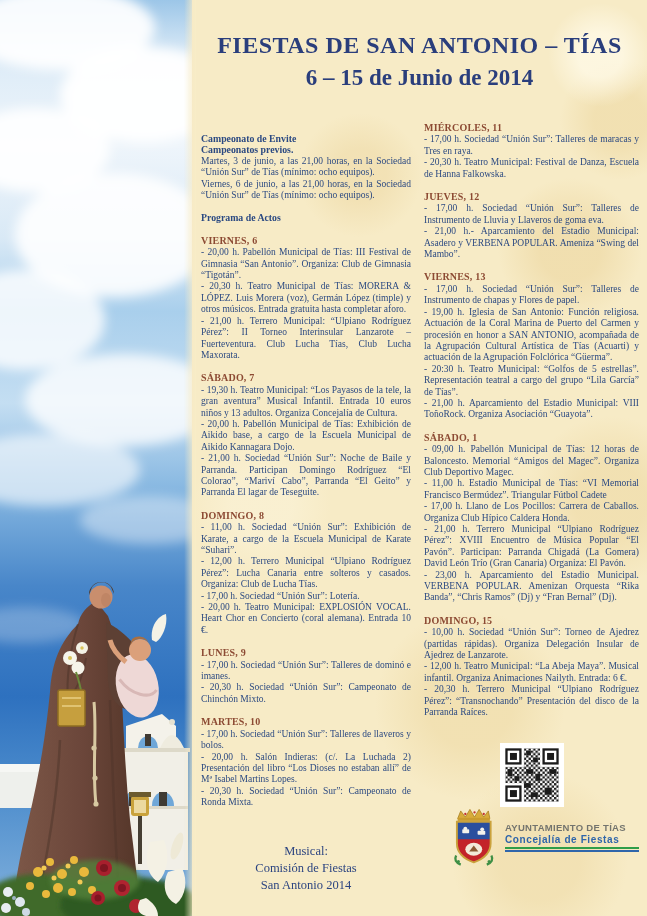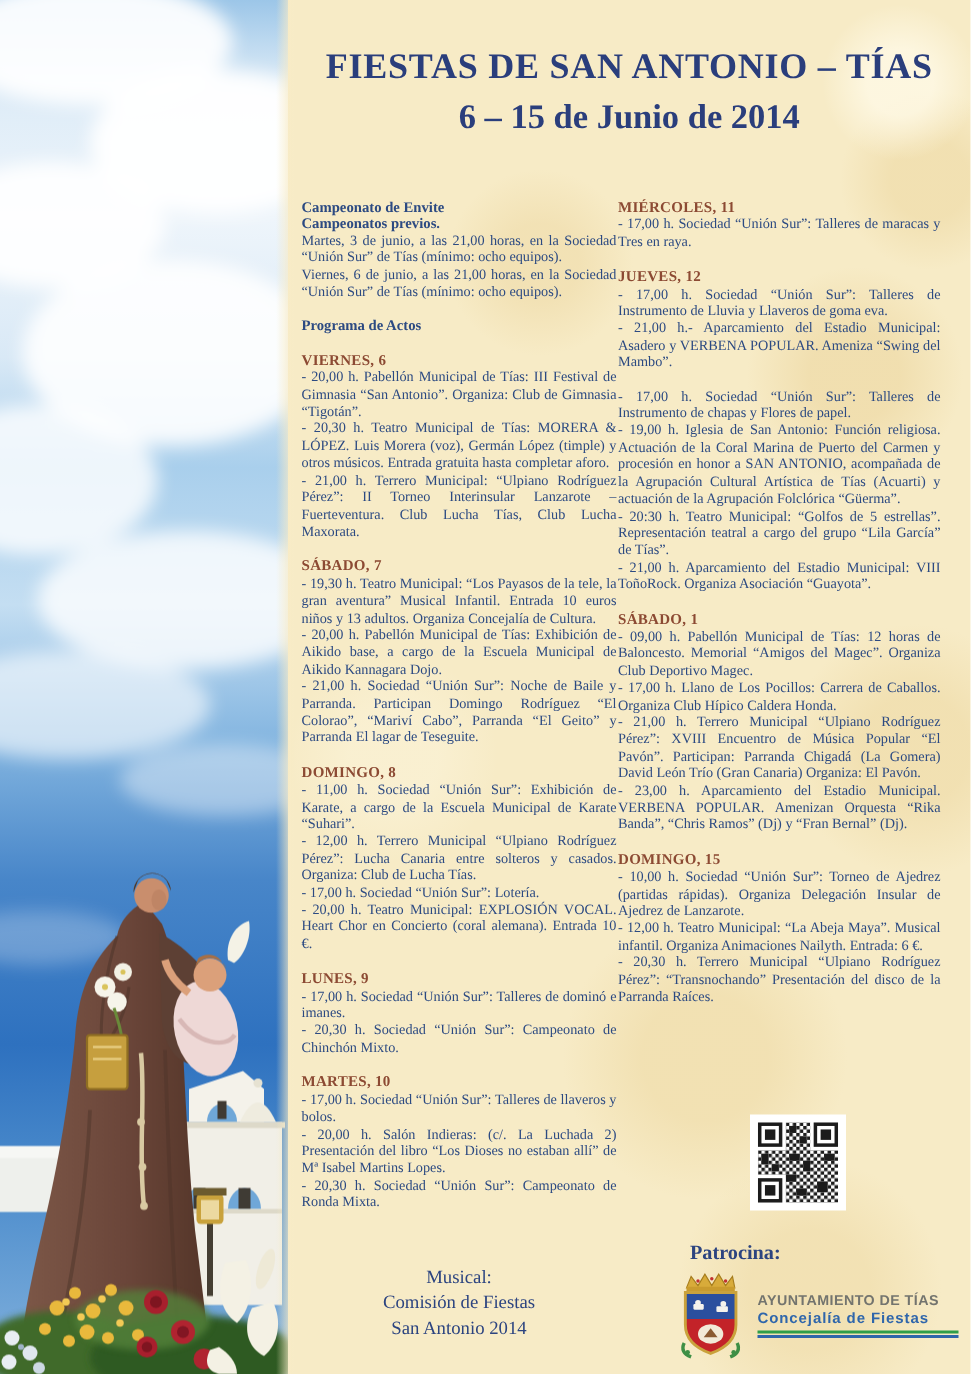--- a/index.html
+++ b/index.html
@@ -19,21 +19,21 @@
   }
   .photo-strip{position:absolute;left:0;top:0;width:192px;height:916px;}
   .photo-strip svg{display:block;width:192px;height:916px;}
   .strip-fade{position:absolute;left:184px;top:0;width:12px;height:916px;
     background:linear-gradient(90deg, rgba(247,235,198,0), #f7ebc6);}
   .title-block{position:absolute;left:192px;top:32px;width:455px;text-align:center;color:#2a3e7c;}
   .title-line1{font-size:24px;font-weight:bold;letter-spacing:.5px;margin:0;}
   .title-line2{font-size:23px;font-weight:bold;margin:6px 0 0 0;}
   .col{position:absolute;top:122px;color:#2c4a82;font-size:9.5px;line-height:11.4px;}
   .col-left{left:201px;width:210px;}
-  .col-right{left:412px;width:215px;margin-top:11px;}
+  .col-right{left:424px;width:215px;}
   .col p{margin:0;}
   .sec{font-weight:bold;font-size:9.8px;}
   .mt{margin-top:11px !important;}
   .ev{text-align:justify;}
   .day{margin-top:11px;}
   .day-name{font-weight:bold;font-size:10px;color:#8c4a33;letter-spacing:.2px;margin-bottom:1px !important;}
   .organiza{position:absolute;left:201px;top:843px;width:210px;text-align:center;
     color:#2c4480;font-size:12.5px;line-height:17px;}
   .sponsor{position:absolute;left:424px;top:743px;width:215px;}
   .qr-wrap{width:64px;height:64px;background:#ffffff;margin:0 auto;padding:3px;box-sizing:border-box;}
@@ -271,38 +271,41 @@
       <p class="ev">- 17,00 h. Sociedad “Unión Sur”:  Talleres de llaveros y bolos.</p>
       <p class="ev">- 20,00 h. Salón Indieras: (c/. La Luchada 2) Presentación del libro “Los Dioses no estaban allí” de Mª Isabel Martins Lopes.</p>
       <p class="ev">- 20,30 h. Sociedad “Unión Sur”: Campeonato de Ronda Mixta.</p>
     </section>
   </div>
 
   <div class="col col-right">
     <section class="day" style="margin-top:0">
       <p class="day-name">MIÉRCOLES, 11</p>
       <p class="ev">- 17,00 h. Sociedad “Unión Sur”: Talleres de maracas y Tres en raya.</p>
+      <p class="ev">- 20,30 h. Teatro Municipal: Festival de Danza, Escuela de Hanna Falkowska.</p>
     </section>
 
     <section class="day">
       <p class="day-name">JUEVES, 12</p>
       <p class="ev">- 17,00 h. Sociedad “Unión Sur”: Talleres de Instrumento de Lluvia y Llaveros de goma eva.</p>
       <p class="ev">- 21,00 h.- Aparcamiento del Estadio Municipal: Asadero y VERBENA POPULAR. Ameniza “Swing del Mambo”.</p>
     </section>
 
     <section class="day">
+      <p class="day-name">VIERNES, 13</p>
       <p class="ev">- 17,00 h. Sociedad “Unión Sur”: Talleres de Instrumento de chapas y Flores de papel.</p>
       <p class="ev">- 19,00 h. Iglesia de San Antonio: Función religiosa. Actuación de la Coral Marina de Puerto del Carmen y procesión en honor a SAN ANTONIO, acompañada de la Agrupación Cultural Artística de Tías (Acuarti) y actuación de la Agrupación Folclórica “Güerma”.</p>
       <p class="ev">- 20:30 h. Teatro Municipal: “Golfos de 5 estrellas”. Representación teatral a cargo del grupo “Lila García” de Tías”.</p>
       <p class="ev">- 21,00 h. Aparcamiento del Estadio Municipal: VIII ToñoRock. Organiza Asociación “Guayota”.</p>
     </section>
 
     <section class="day">
       <p class="day-name">SÁBADO, 1</p>
       <p class="ev">- 09,00 h. Pabellón Municipal de Tías: 12 horas de Baloncesto. Memorial “Amigos del Magec”. Organiza Club Deportivo Magec.</p>
+      <p class="ev">- 11,00 h. Estadio Municipal de Tías: “VI Memorial Francisco Bermúdez”. Triangular Fútbol Cadete</p>
       <p class="ev">- 17,00 h. Llano de Los Pocillos: Carrera de Caballos. Organiza Club Hípico Caldera Honda.</p>
       <p class="ev">- 21,00 h. Terrero Municipal “Ulpiano Rodríguez Pérez”: XVIII Encuentro de Música Popular “El Pavón”. Participan: Parranda Chigadá (La Gomera) David León Trío (Gran Canaria) Organiza: El Pavón.</p>
       <p class="ev">- 23,00 h. Aparcamiento del Estadio Municipal. VERBENA POPULAR. Amenizan Orquesta “Rika Banda”, “Chris Ramos” (Dj) y “Fran Bernal” (Dj).</p>
     </section>
 
     <section class="day">
       <p class="day-name">DOMINGO, 15</p>
       <p class="ev">- 10,00 h. Sociedad “Unión Sur”: Torneo de Ajedrez (partidas rápidas). Organiza Delegación Insular de Ajedrez de Lanzarote.</p>
       <p class="ev">- 12,00 h. Teatro Municipal: “La Abeja Maya”. Musical infantil. Organiza Animaciones Nailyth. Entrada: 6 €.</p>
       <p class="ev">- 20,30 h. Terrero Municipal “Ulpiano Rodríguez Pérez”: “Transnochando” Presentación del disco de la Parranda Raíces.</p>
@@ -348,21 +351,20 @@
           <rect x="17" y="1" width="7" height="7" fill="#1c1c1c"></rect>
             <rect x="18" y="2" width="5" height="5" fill="#ffffff"></rect>
             <rect x="19" y="3" width="3" height="3" fill="#1c1c1c"></rect>
           <rect x="1" y="17" width="7" height="7" fill="#1c1c1c"></rect>
             <rect x="2" y="18" width="5" height="5" fill="#ffffff"></rect>
             <rect x="3" y="19" width="3" height="3" fill="#1c1c1c"></rect>
         </g>
       </svg>
     </div>
 
-    <div class="patrocina">Patrocina:</div>
 
     <div class="logo-row">
       <svg class="crest" viewBox="0 0 60 76" xmlns="http://www.w3.org/2000/svg">
         <path d="M10 14 L14 4 L20 12 L26 2 L32 12 L38 2 L44 12 L50 4 L52 14 Z" fill="#d8ab3a" stroke="#a67d1e" stroke-width="1"></path>
         <circle cx="20" cy="8" r="1.5" fill="#c23030"></circle>
         <circle cx="32" cy="6" r="1.5" fill="#c23030"></circle>
         <circle cx="44" cy="8" r="1.5" fill="#c23030"></circle>
         <rect x="10" y="13" width="42" height="4" fill="#c99b2e"></rect>
         <path d="M9 18 L53 18 L53 46 Q53 63 31 71 Q9 63 9 46 Z" fill="#2b4f9e"></path>
         <path d="M9 41 L53 41 L53 46 Q53 63 31 71 Q9 63 9 46 Z" fill="#c32329"></path>

